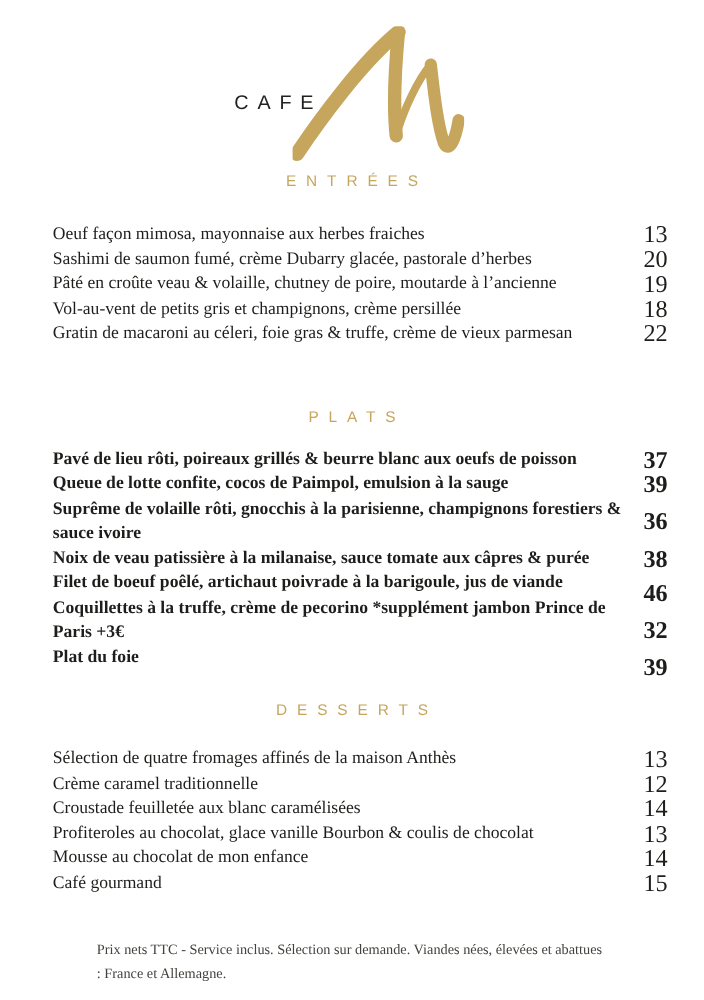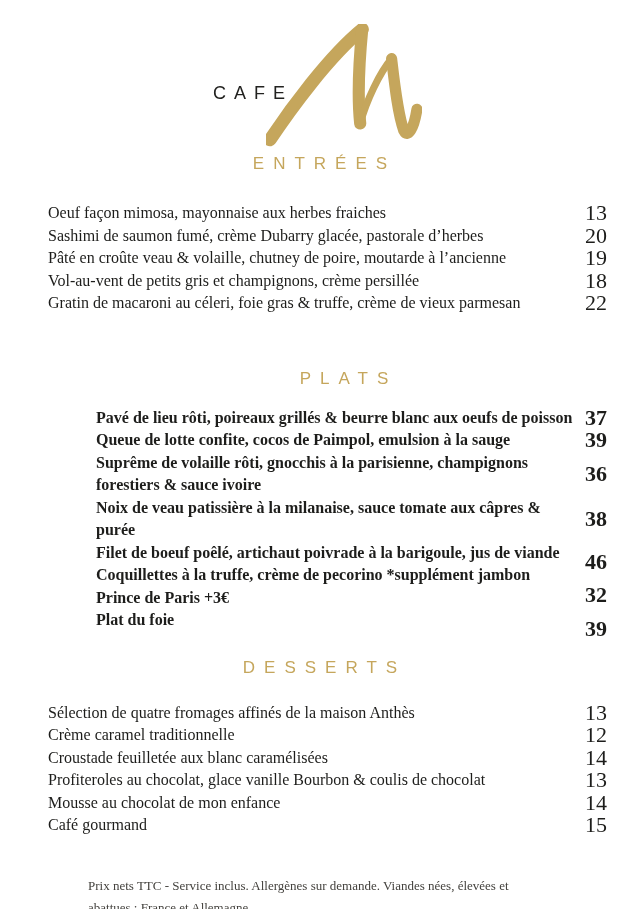--- a/index.html
+++ b/index.html
@@ -14,25 +14,25 @@
   .cafe-text{
     position:absolute;left:213px;top:83px;
     font-family:"Liberation Sans", sans-serif;font-size:18px;font-weight:500;
     letter-spacing:8px;color:#222220;
   }
   .m-mark{position:absolute;left:266px;top:24px;width:156px;height:124px;}
   
   .section-title{
     margin:0;text-align:center;text-indent:9px;
     font-family:"Liberation Sans", sans-serif;font-weight:400;
-    font-size:17px;line-height:24px;letter-spacing:9px;color:var(--gold);
+    font-size:14px;line-height:24px;letter-spacing:9px;color:var(--gold);
   }
   .menu-section:nth-of-type(1){margin-top:2px;}
   .menu-section:nth-of-type(1) .rows{margin-top:26px;}
-  .menu-section:nth-of-type(2){margin-top:52px;padding-left:48px;}
+  .menu-section:nth-of-type(2){margin-top:52px;}
   .menu-section:nth-of-type(2) .rows{margin-top:16px;font-weight:bold;}
   .menu-section:nth-of-type(3){margin-top:24px;}
   .menu-section:nth-of-type(3) .rows{margin-top:22px;}
   .rows{padding:0 33px 0 48px;}
   .row{display:flex;align-items:center;}
   .item-name{
     flex:1 1 auto;padding-right:4px;
     font-size:16px;line-height:22.5px;
   }
   .item-price{
@@ -165,16 +165,16 @@
 
   <div class="row">
     <span class="item-name">Café gourmand</span>
     <span class="item-price">15</span>
   </div>
 </div>
   </section>
 </main>
 
   <footer class="menu-footer">
-    <p>Prix nets TTC - Service inclus. Allergènes sur demande. Viandes nées, élevées et abattues : France et Allemagne.</p>
+    <p>Prix nets TTC - Service inclus. Sélection sur demande. Viandes nées, élevées et abattues : France et Allemagne.</p>
   </footer>
 
 </div>
 
 </body></html>

